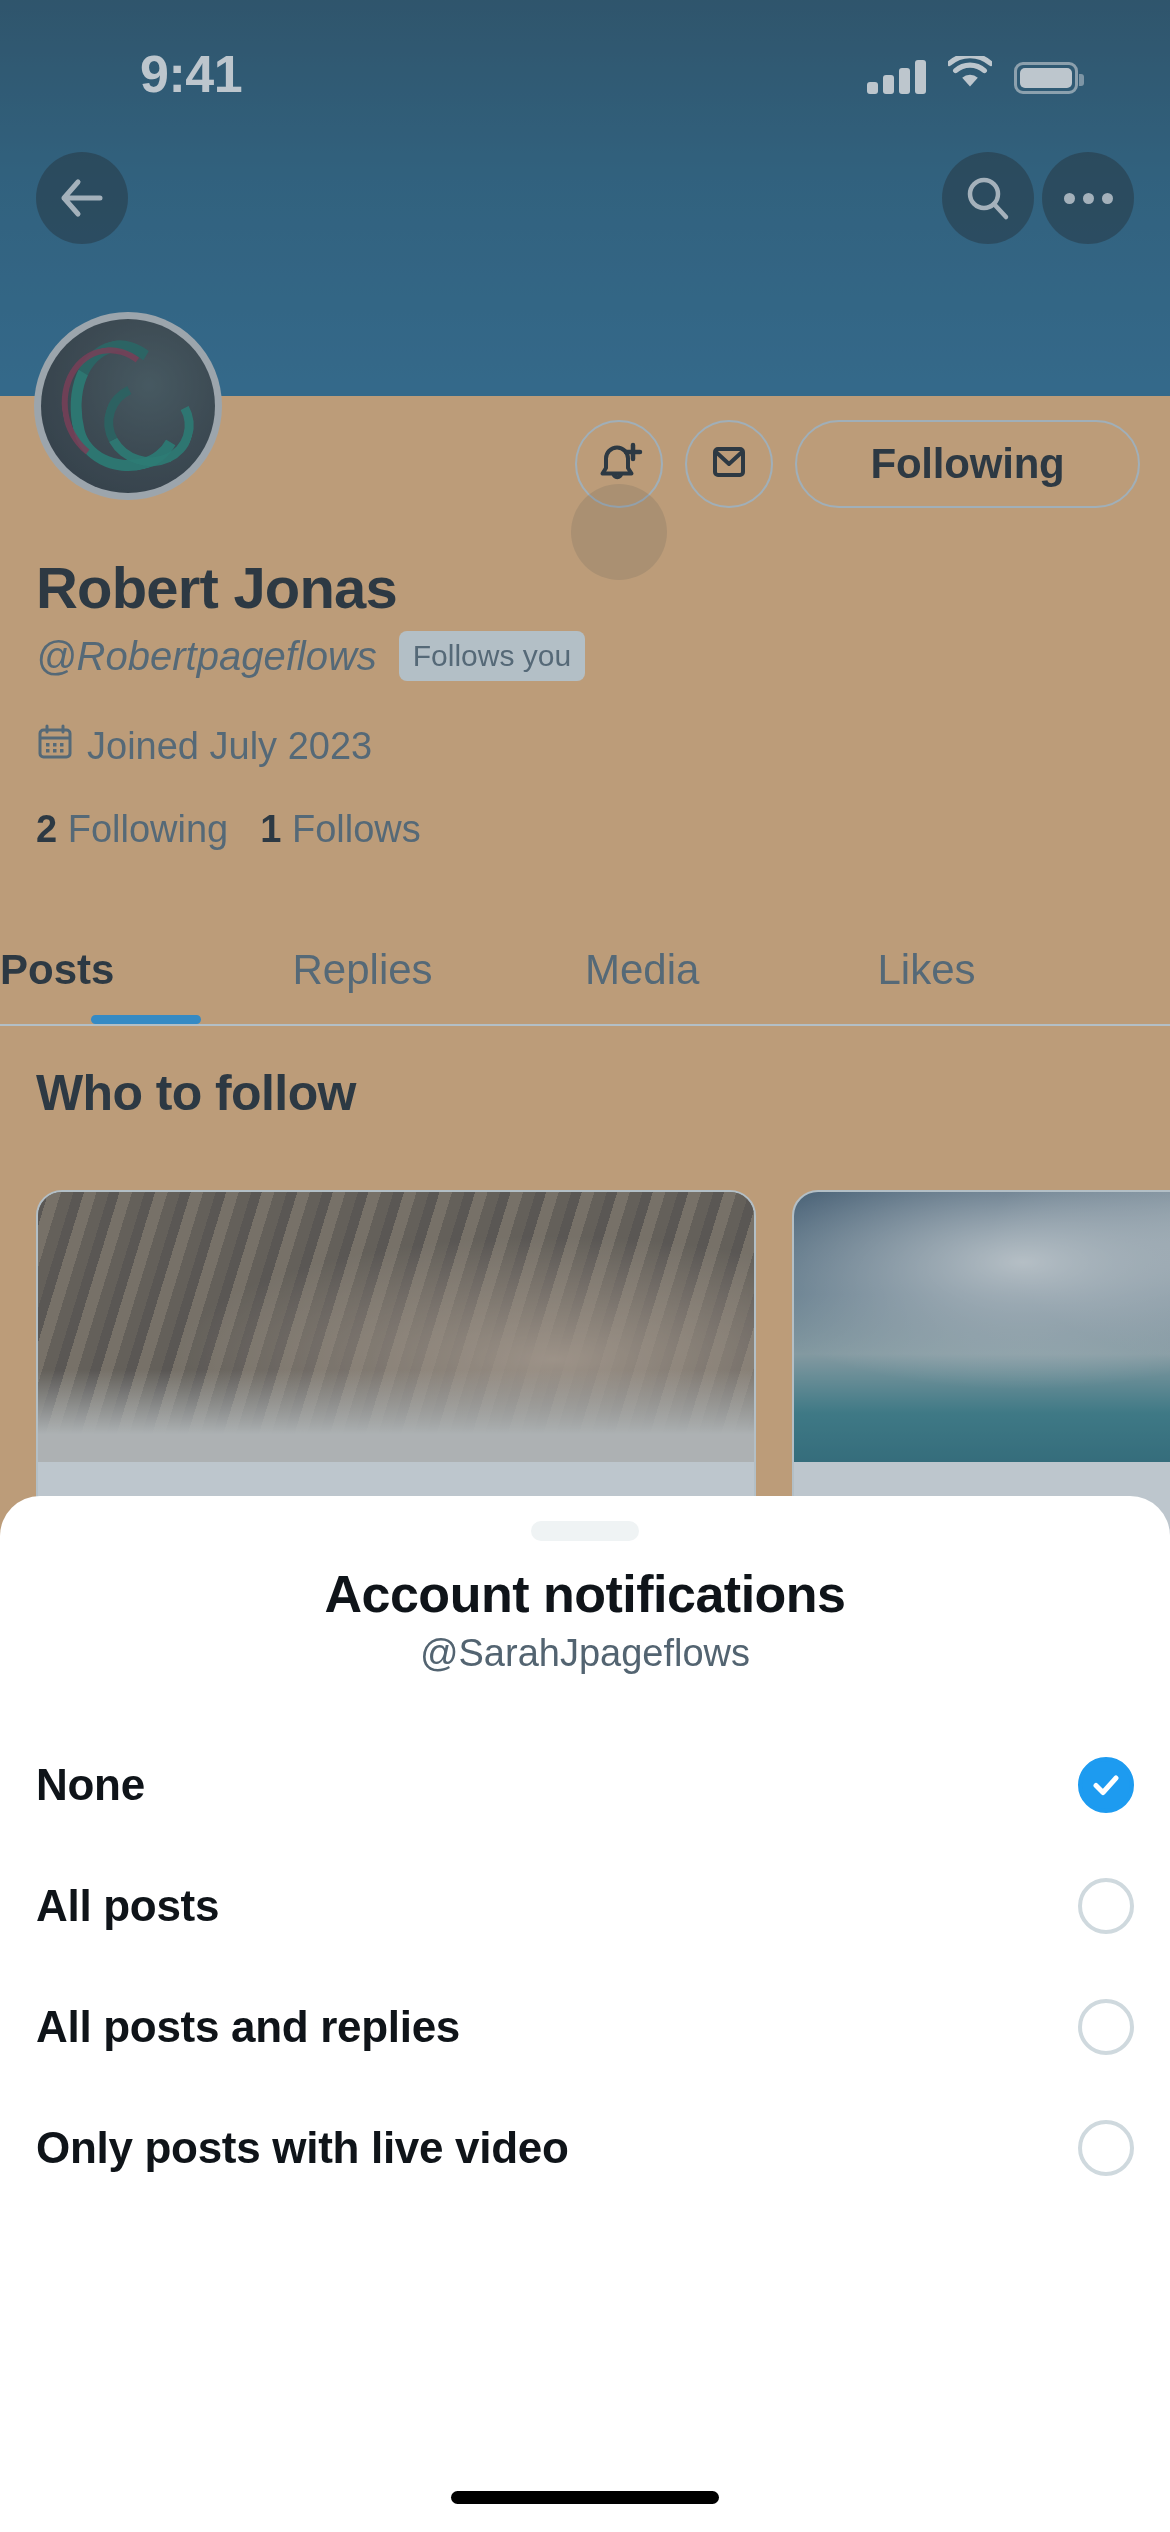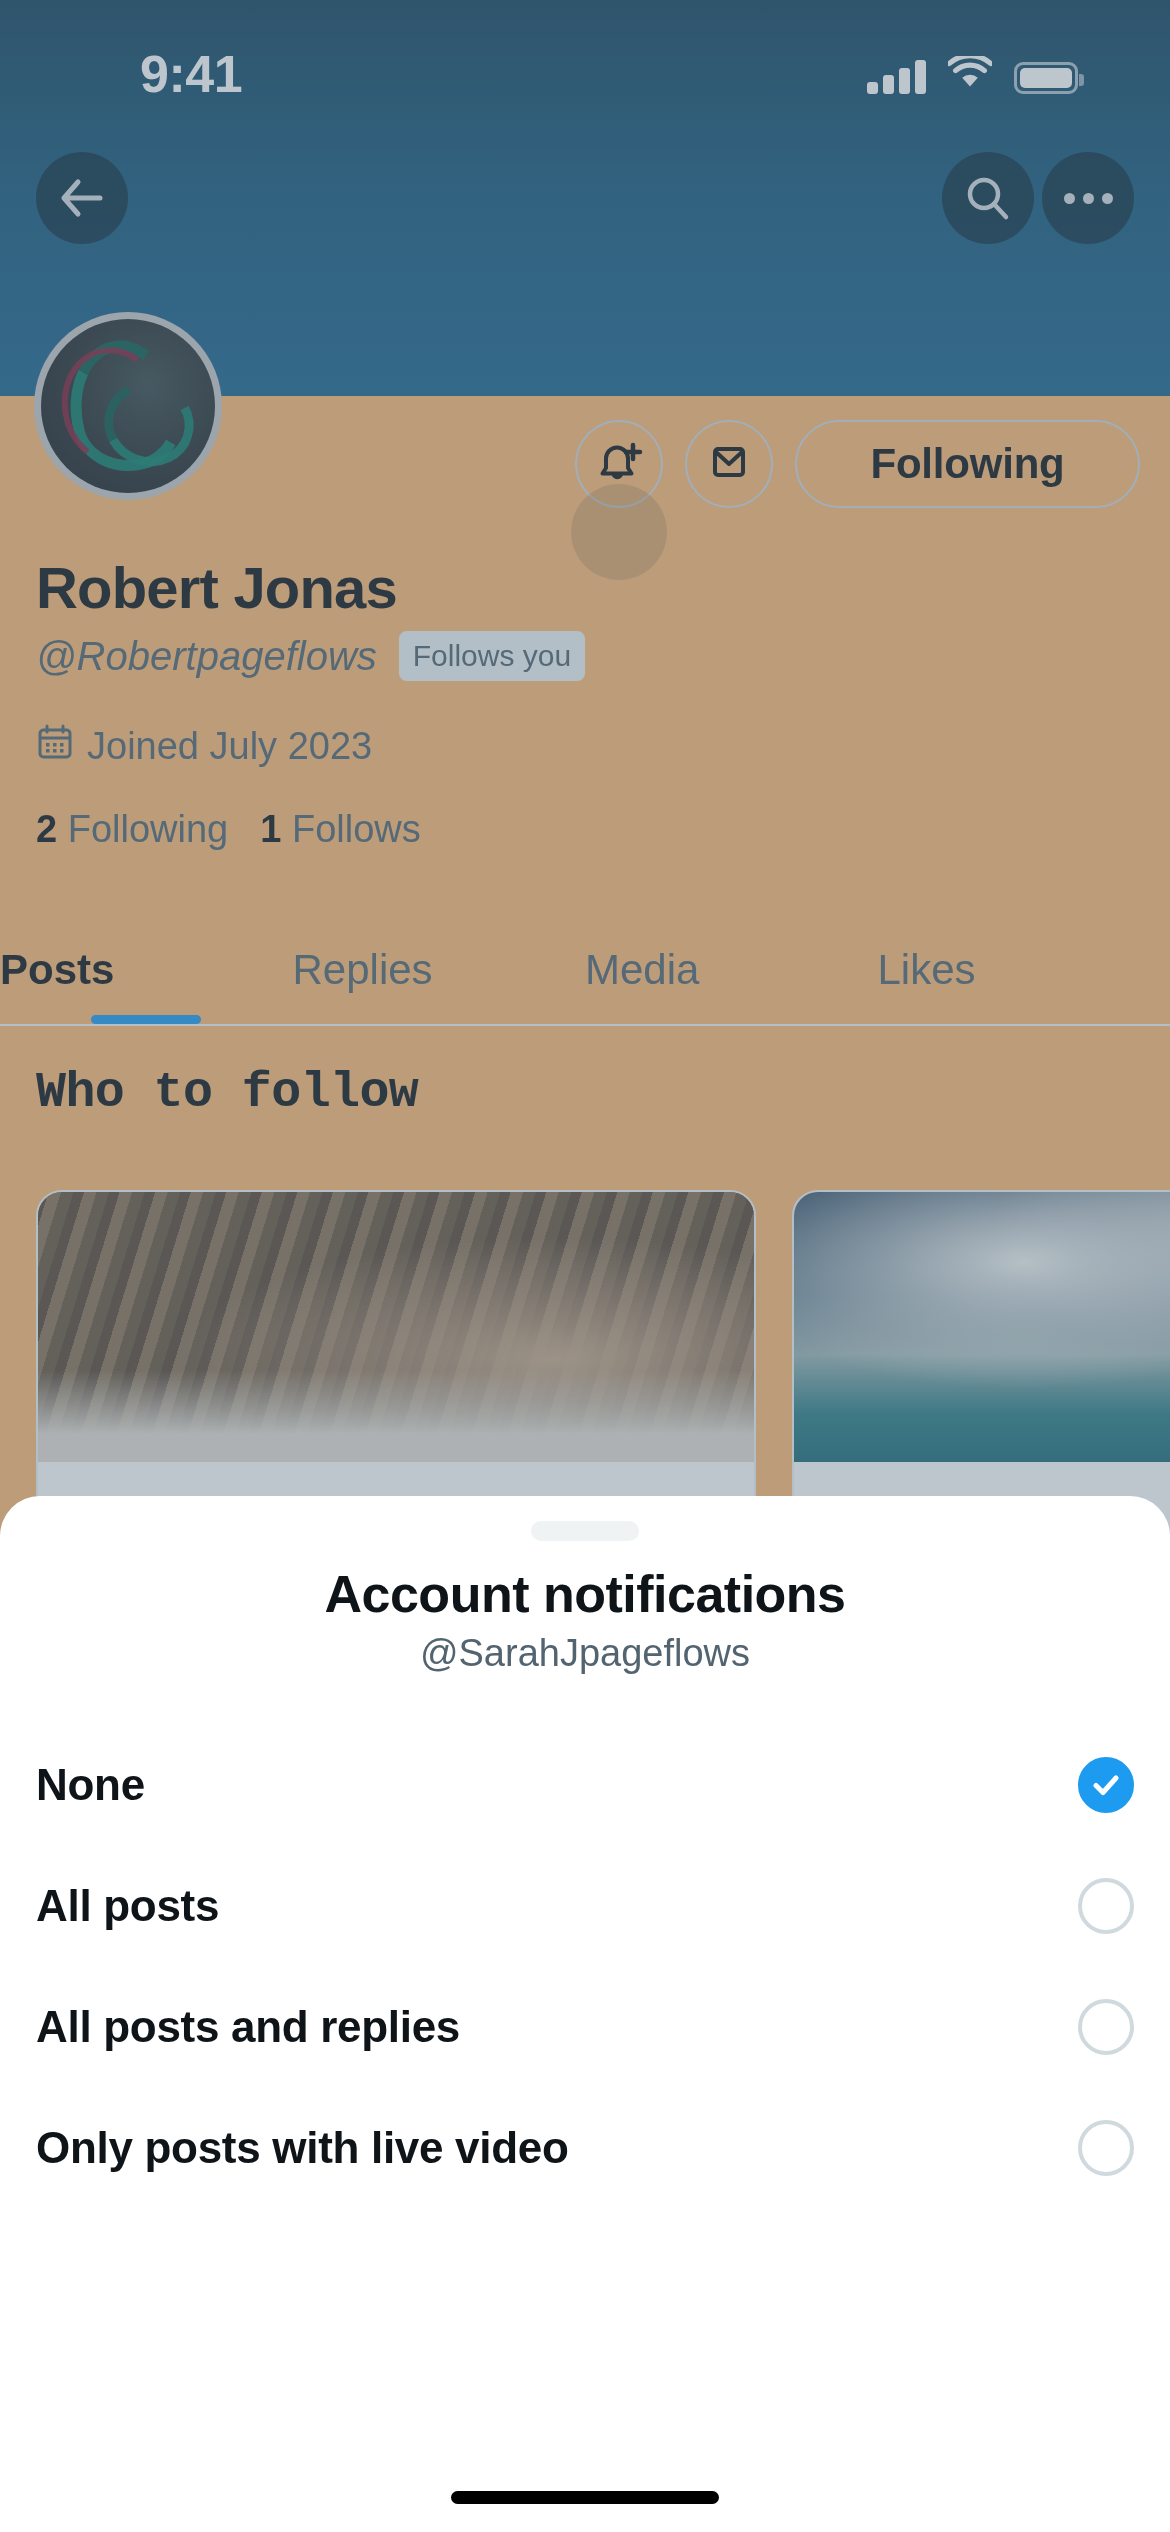--- a/index.html
+++ b/index.html
@@ -241,21 +241,20 @@
     left: 50%; transform: translateX(-50%);
     width: 110px; height: 9px; border-radius: 9px;
     background: #1d9bf0;
   }
 
   
   #wtf-title {
     position: absolute; top: 668px; left: 36px;
     font-size: 50px; font-weight: 800; color: #0f1419;
     letter-spacing: -0.6px;
-    font-family: Liberation Mono, monospace;
   }
   #wtf-cards {
     position: absolute; top: 794px; left: 36px;
     display: flex; gap: 36px;
   }
   .wtf-card {
     width: 720px; height: 420px;
     border-radius: 26px;
     background: #ffffff;
     border: 2px solid #eff3f4;

